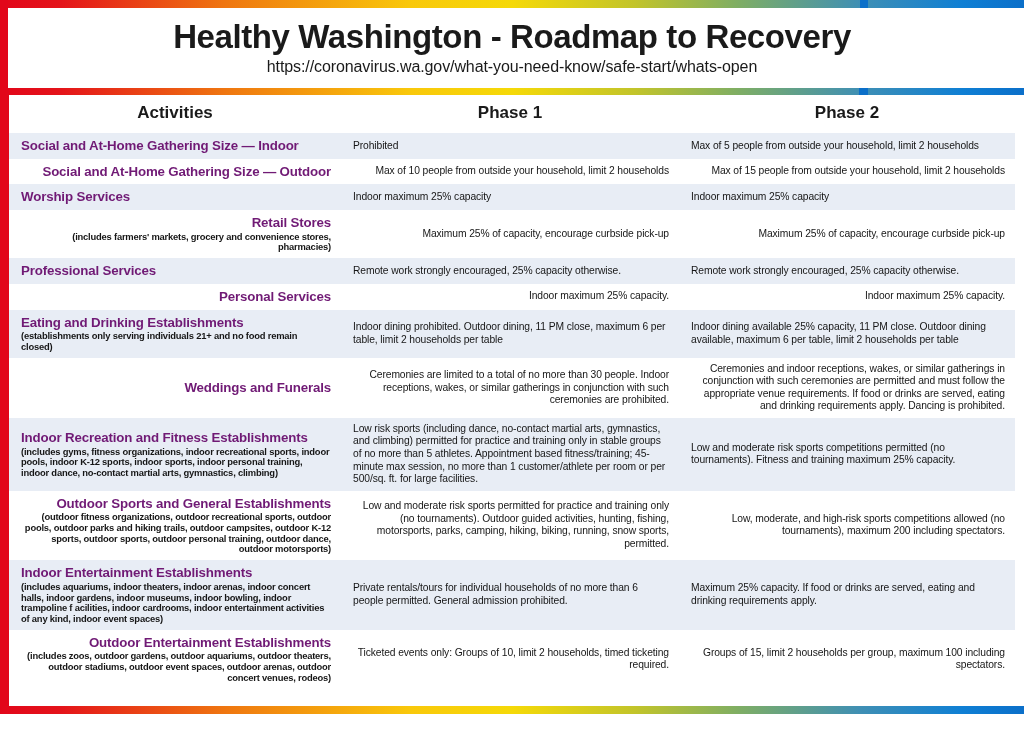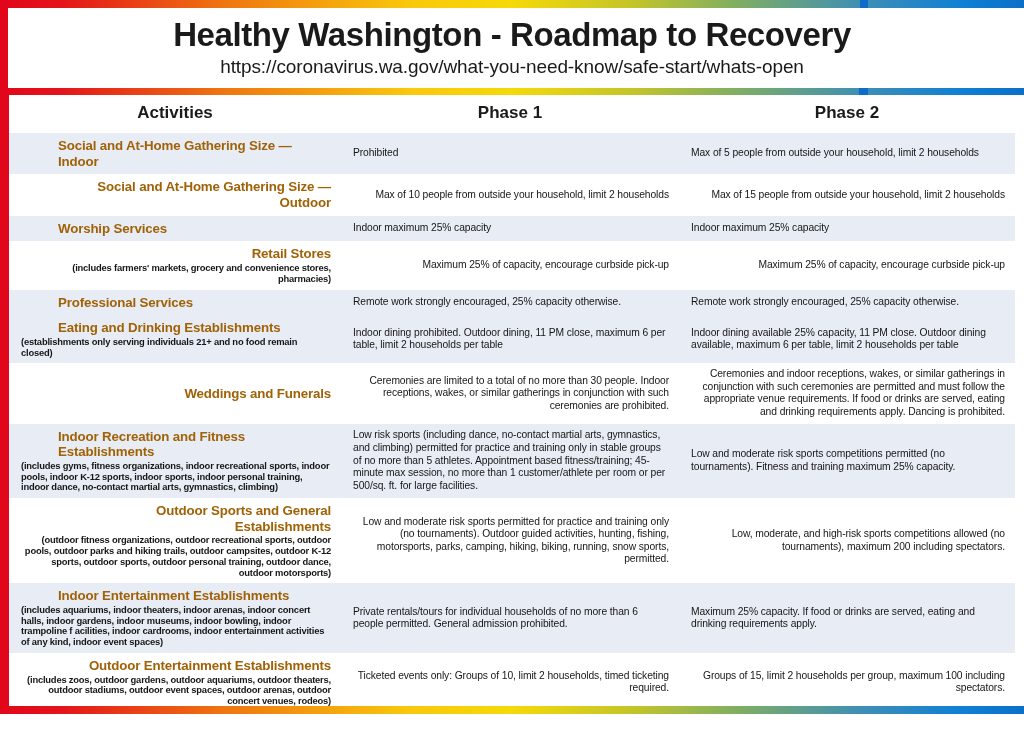--- a/index.html
+++ b/index.html
@@ -40,21 +40,21 @@
     background:#ffffff;
     display:flex;flex-direction:column;align-items:center;justify-content:center;
   }
   .title{
     font-size:33px;font-weight:bold;color:#1a1a1a;
     letter-spacing:-0.4px;line-height:1.05;
     white-space:nowrap;
     margin:0 0 4px 0;
   }
   .subtitle{
-    font-size:19px;color:#1a1a1a;font-weight:400;letter-spacing:-0.1px;
+    font-size:16px;color:#1a1a1a;font-weight:400;letter-spacing:-0.1px;
   }
 
   
   .tablewrap{
     position:absolute;left:9px;top:95px;width:1006px;height:611px;
     background:#ffffff;overflow:hidden;
   }
   table.roadmap{
     border-collapse:collapse;width:1006px;table-layout:fixed;
   }
@@ -76,22 +76,22 @@
     border:none;
     padding:5px 10px 5px 12px;
   }
   table.roadmap tbody tr.band td{background:#e8edf5;}
   table.roadmap tbody tr.plain td{background:#ffffff;text-align:right;}
 
   td.act{
     padding-left:14px;padding-right:8px;
   }
   .act-title{
-    font-size:13.3px;font-weight:bold;color:#a16207;
-    line-height:1.18;letter-spacing:-0.15px;margin-left:37px;
+    font-size:13.3px;font-weight:bold;color:#701a75;
+    line-height:1.18;letter-spacing:-0.15px;
   }
   .act-sub{
     font-size:9.4px;font-weight:bold;color:#161616;
     line-height:1.14;letter-spacing:-0.2px;margin-top:1px;
   }
   .cellbody{
     font-size:10.3px;color:#161616;line-height:1.22;letter-spacing:-0.1px;
   }
   td.p1{border-left:1px solid #ffffff;}
   td.p2{border-left:1px solid #ffffff;}
@@ -185,20 +185,31 @@
             <td class="act">
               <div class="act-title">Professional Services</div>
             </td>
             <td class="p1">
               <div class="cellbody">Remote work strongly encouraged, 25% capacity otherwise.</div>
             </td>
             <td class="p2">
               <div class="cellbody">Remote work strongly encouraged, 25% capacity otherwise.</div>
             </td>
           </tr>
+          <tr class="plain">
+            <td class="act">
+              <div class="act-title">Personal Services</div>
+            </td>
+            <td class="p1">
+              <div class="cellbody">Indoor maximum 25% capacity.</div>
+            </td>
+            <td class="p2">
+              <div class="cellbody">Indoor maximum 25% capacity.</div>
+            </td>
+          </tr>
           <tr class="band">
             <td class="act">
               <div class="act-title">Eating and Drinking Establishments</div>
               <div class="act-sub">(establishments only serving individuals 21+ and no food remain closed)</div>
             </td>
             <td class="p1">
               <div class="cellbody">Indoor dining prohibited. Outdoor dining, 11 PM close, maximum 6 per table, limit 2 households per table</div>
             </td>
             <td class="p2">
               <div class="cellbody">Indoor dining available 25% capacity, 11 PM close. Outdoor dining available,  maximum 6 per table, limit 2 households per table</div>

